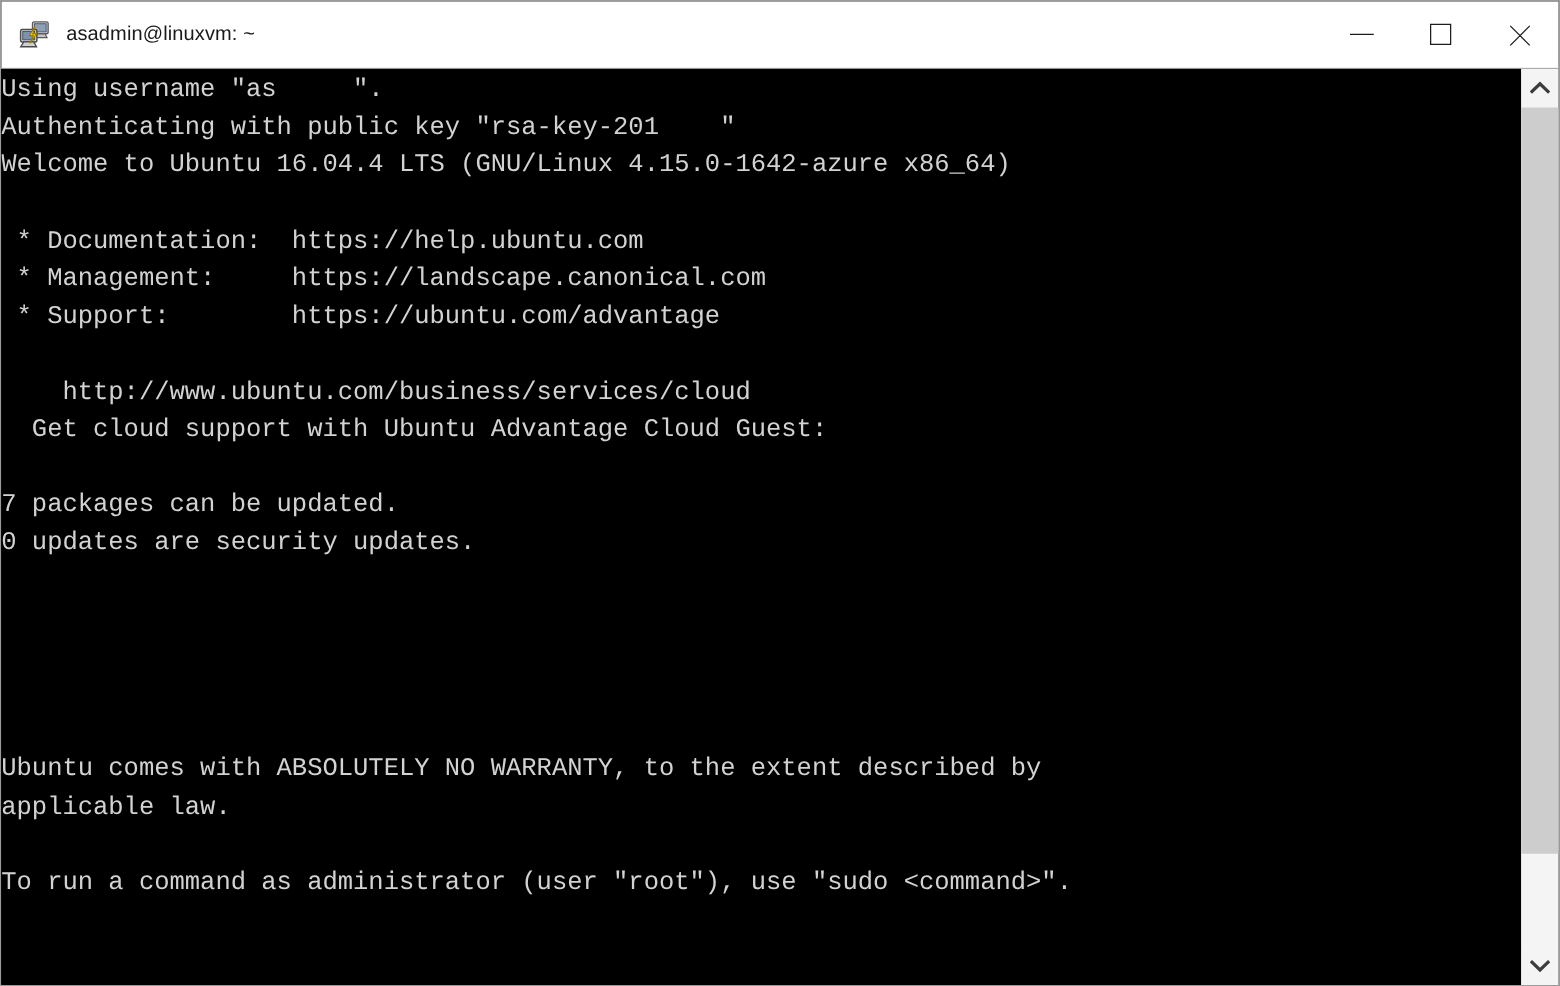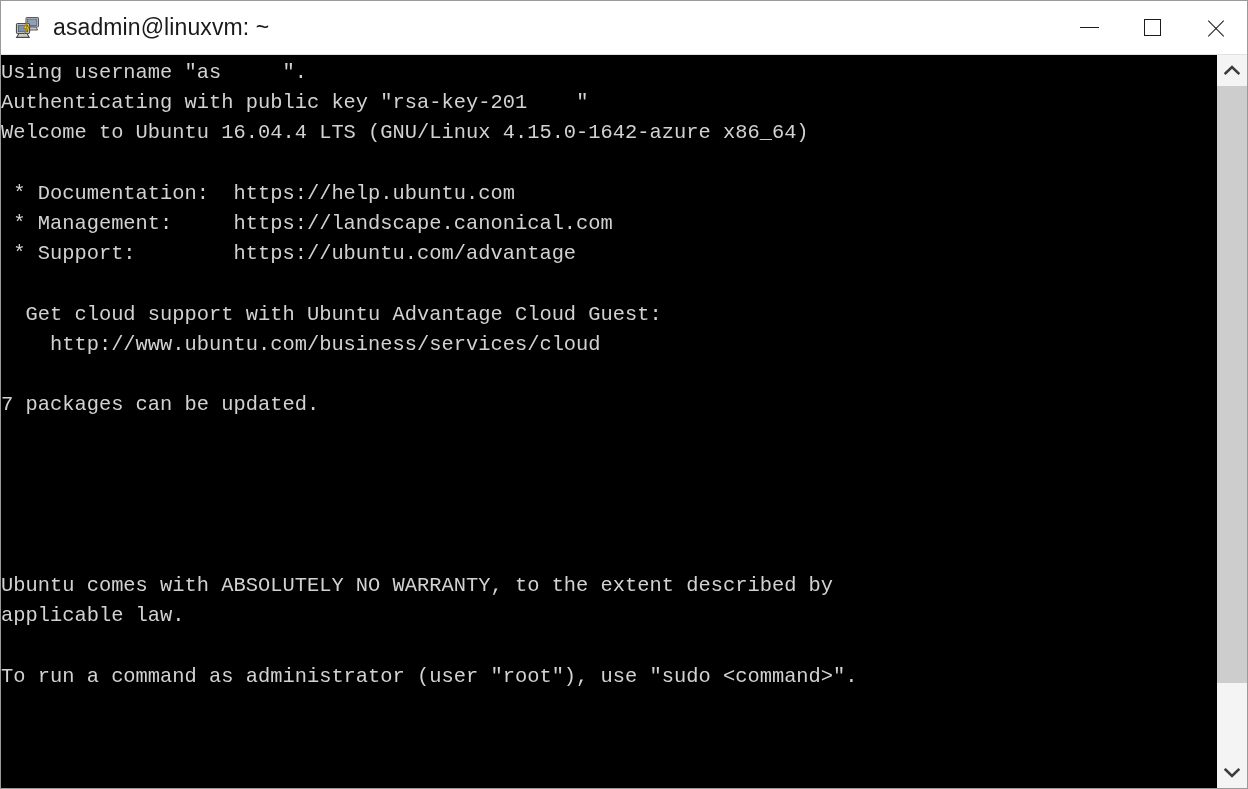--- a/index.html
+++ b/index.html
@@ -41,21 +41,21 @@
     flex: 1 1 auto;
     min-width: 0;
   }
   .app-icon {
     width: 28px;
     height: 28px;
     flex: 0 0 auto;
     margin-right: 11px;
   }
   .title-text {
-    font-size: 23px;
+    font-size: 16px;
     color: #1a1a1a;
     white-space: nowrap;
     letter-spacing: 0.1px;
   }
   .win-controls {
     display: flex;
     height: 100%;
     flex: 0 0 auto;
   }
   .win-btn {
@@ -205,24 +205,25 @@
 
     <div class="terminal" id="terminal">
         <div class="term-line"><span>Using username "as</span><span class="redact">     </span><span>".</span></div>
         <div class="term-line"><span>Authenticating with public key "rsa-key-201</span><span class="redact">    </span><span>"</span></div>
         <div class="term-line"><span>Welcome to Ubuntu 16.04.4 LTS (GNU/Linux 4.15.0-1642-azure x86_64)</span></div>
         <div class="term-line"><span></span></div>
         <div class="term-line"><span> * Documentation:  https://help.ubuntu.com</span></div>
         <div class="term-line"><span> * Management:     https://landscape.canonical.com</span></div>
         <div class="term-line"><span> * Support:        https://ubuntu.com/advantage</span></div>
         <div class="term-line"><span></span></div>
+        <div class="term-line"><span>    http://www.ubuntu.com/business/services/cloud</span></div>
         <div class="term-line"><span>  Get cloud support with Ubuntu Advantage Cloud Guest:</span></div>
-        <div class="term-line"><span>    http://www.ubuntu.com/business/services/cloud</span></div>
         <div class="term-line"><span></span></div>
         <div class="term-line"><span>7 packages can be updated.</span></div>
+        <div class="term-line"><span>0 updates are security updates.</span></div>
         <div class="term-line"><span></span></div>
         <div class="term-line"><span></span></div>
         <div class="term-line"><span></span></div>
         <div class="term-line"><span></span></div>
         <div class="term-line"><span></span></div>
         <div class="term-line"><span>Ubuntu comes with ABSOLUTELY NO WARRANTY, to the extent described by</span></div>
         <div class="term-line"><span>applicable law.</span></div>
         <div class="term-line"><span></span></div>
         <div class="term-line"><span>To run a command as administrator (user "root"), use "sudo &lt;command&gt;".</span></div>
       </div>

